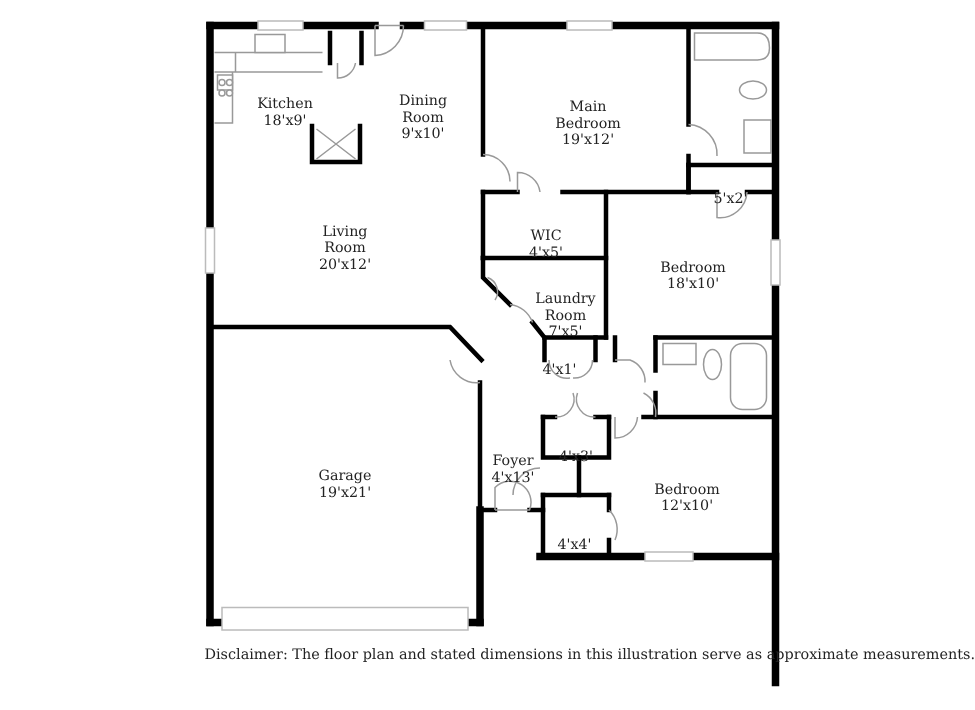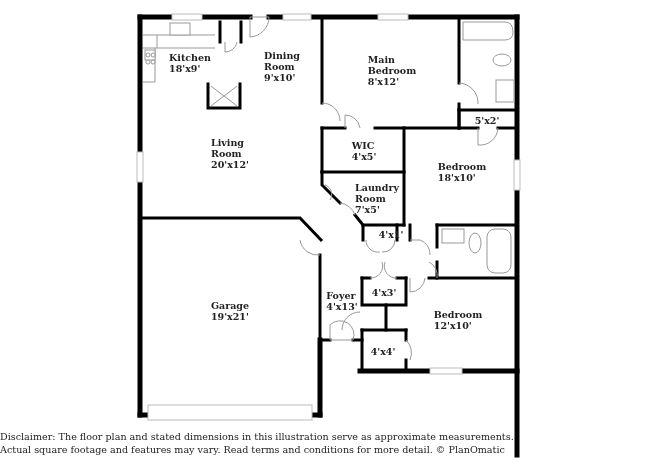--- a/index.html
+++ b/index.html
@@ -1,20 +1,20 @@
 <!DOCTYPE html>
 <html><head>
 <meta charset="utf-8">
 <style>
   html, body { margin:0; padding:0; background:#ffffff; }
   body { width:650px; height:473px; position:relative; overflow:hidden; font-family:"DejaVu Serif", serif; }
   #plan { position:absolute; left:0; top:0; width:650px; height:473px; }
-  .room-label { position:absolute; text-align:left; font-family:"DejaVu Serif", serif; font-weight:bold; font-size:9.5px; line-height:11px; color:#222; transform:translateX(-50%); white-space:nowrap; }
+  .room-label { position:absolute; text-align:center; font-family:"DejaVu Serif", serif; font-weight:normal; font-size:9.5px; line-height:11px; color:#222; transform:translateX(-50%); white-space:nowrap;margin-top:12px; }
   .room-label span { display:block; }
-  .disclaimer { position:absolute; left:0; width:650px; top:430px; text-align:left; font-family:"DejaVu Serif", serif; font-size:9.6px; line-height:13px; color:#222; }
+  .disclaimer { position:absolute; left:0; width:650px; top:430px; text-align:right; font-family:"DejaVu Serif", serif; font-size:9.6px; line-height:13px; color:#222; }
   .disclaimer span { display:block; }
 </style>
 </head>
 <body>
 
 <svg id="plan" viewBox="0 0 650 473" xmlns="http://www.w3.org/2000/svg">
   <g stroke="#000" stroke-width="5" fill="none" stroke-linecap="square">
 
     <path d="M140 17 H250"></path>
     <path d="M269 17 H517"></path>
@@ -143,21 +143,21 @@
   <span>18'x9'</span>
 </div>
 <div class="room-label" style="left:282px; top:50px;">
   <span>Dining</span>
   <span>Room</span>
   <span>9'x10'</span>
 </div>
 <div class="room-label" style="left:392px; top:54px;">
   <span>Main</span>
   <span>Bedroom</span>
-  <span>8'x12'</span>
+  <span>19'x12'</span>
 </div>
 <div class="room-label" style="left:487px; top:115px;">
   <span>5'x2'</span>
 </div>
 <div class="room-label" style="left:230px; top:137px;">
   <span>Living</span>
   <span>Room</span>
   <span>20'x12'</span>
 </div>
 <div class="room-label" style="left:364px; top:140px;">
@@ -166,21 +166,21 @@
 </div>
 <div class="room-label" style="left:462px; top:161px;">
   <span>Bedroom</span>
   <span>18'x10'</span>
 </div>
 <div class="room-label" style="left:377px; top:182px;">
   <span>Laundry</span>
   <span>Room</span>
   <span>7'x5'</span>
 </div>
-<div class="room-label" style="left:391px; top:229px;">
+<div class="room-label" style="left:373px; top:229px;">
   <span>4'x1'</span>
 </div>
 <div class="room-label" style="left:342px; top:290px;">
   <span>Foyer</span>
   <span>4'x13'</span>
 </div>
 <div class="room-label" style="left:384px; top:287px;">
   <span>4'x3'</span>
 </div>
 <div class="room-label" style="left:458px; top:309px;">
@@ -190,14 +190,13 @@
 <div class="room-label" style="left:383px; top:346px;">
   <span>4'x4'</span>
 </div>
 <div class="room-label" style="left:230px; top:300px;">
   <span>Garage</span>
   <span>19'x21'</span>
 </div>
 
 <div class="disclaimer">
   <span>Disclaimer: The floor plan and stated dimensions in this illustration serve as approximate measurements.</span>
-  <span>Actual square footage and features may vary. Read terms and conditions for more detail. © PlanOmatic</span>
 </div>
 
 </body></html>

